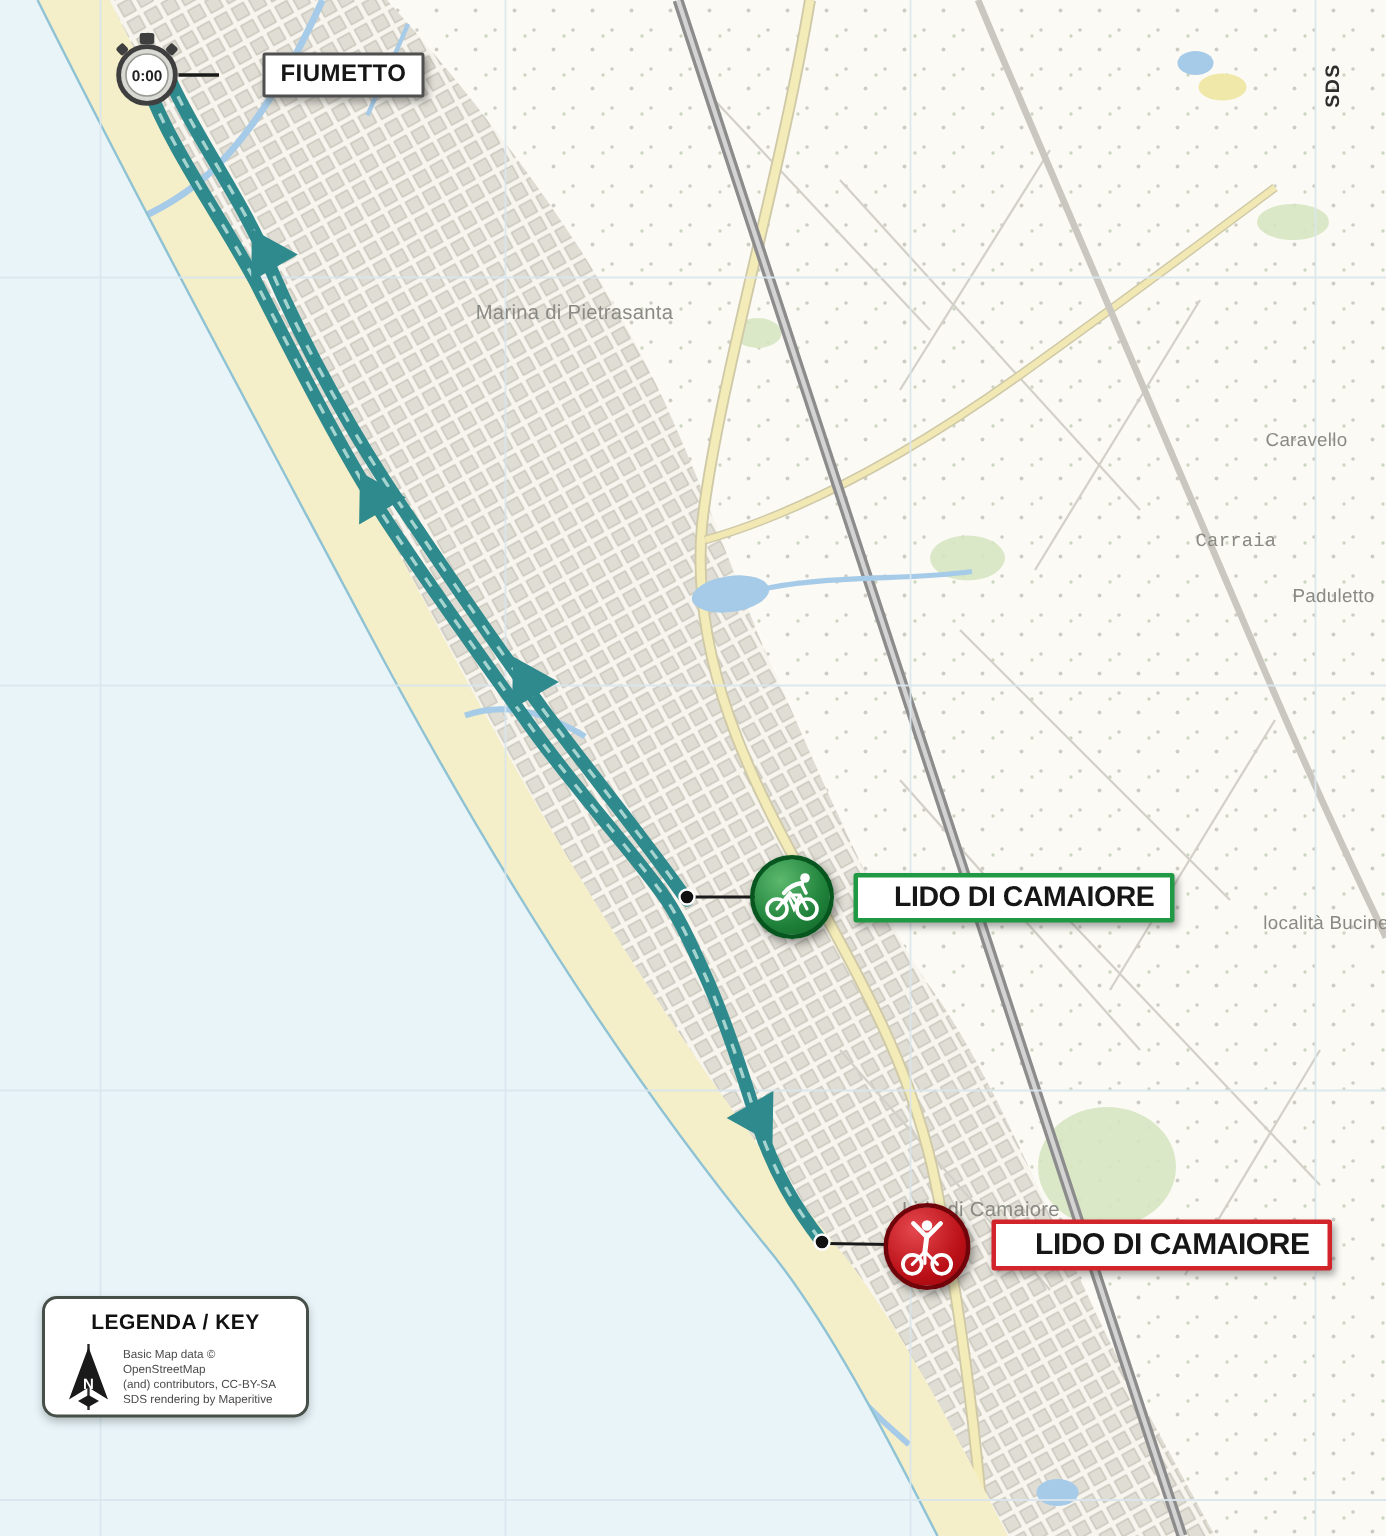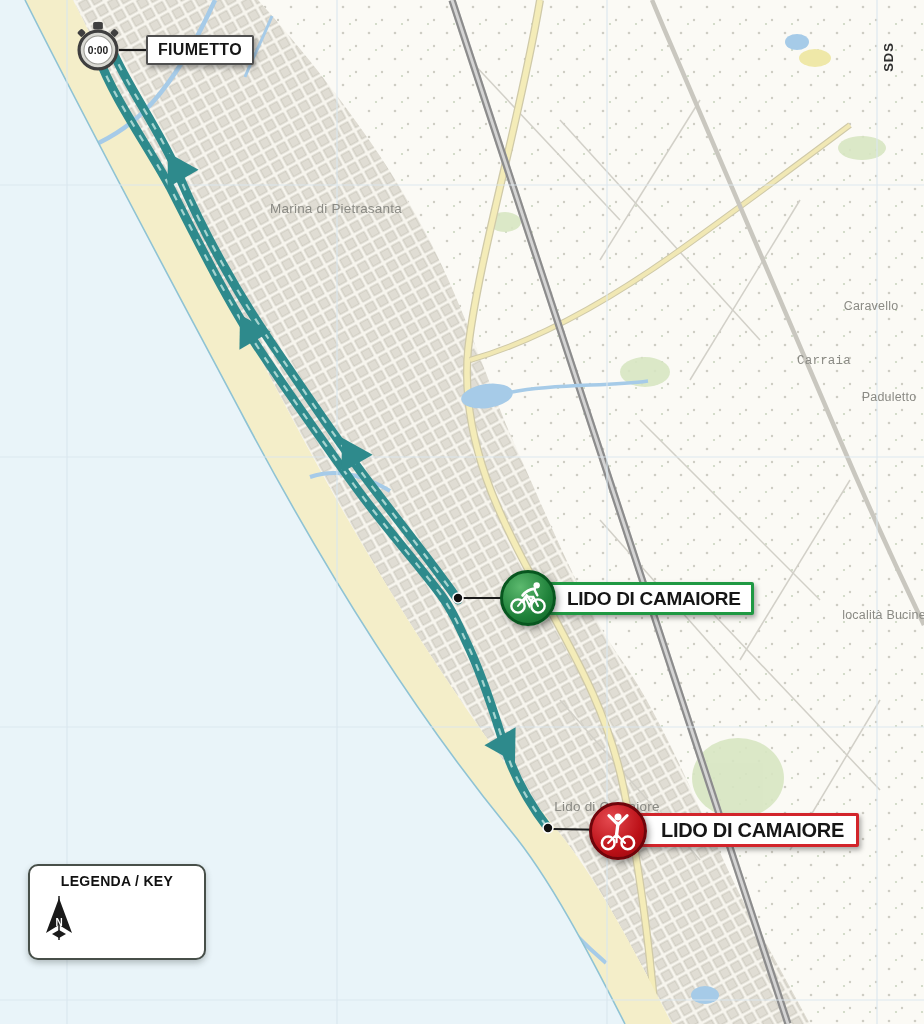--- a/index.html
+++ b/index.html
@@ -9,33 +9,33 @@
     font-family:"Liberation Sans",sans-serif;background:#fbfaf5;
   }
   .stage svg.map{position:absolute;left:0;top:0;}
   svg text{font-family:"Liberation Sans",sans-serif;}
 
   
   .plabel{
     position:absolute;transform:translate(-50%,-50%);
     color:#8a8a84;font-size:12.5px;white-space:nowrap;letter-spacing:.2px;
   }
-  .plabel.big{font-size:13.5px;}
+  .plabel.big{font-size:13.5px;margin-left:47px;}
 
   .sds{
     position:absolute;left:888px;top:57px;
     transform:translate(-50%,-50%) rotate(-90deg);
     font-size:13px;font-weight:bold;color:#2e2e2e;letter-spacing:1px;
   }
 
   .callout{
     position:absolute;background:#ffffff;display:flex;align-items:center;
     border:2px solid #4f4f4f;border-radius:2px;
     box-shadow:2px 3px 5px rgba(40,40,40,.40);
-    color:#161616;font-weight:bold;white-space:nowrap;z-index:4;
+    color:#161616;font-weight:bold;white-space:nowrap;z-index:4;margin-left:29px;
   }
   .callout.fiumetto{left:146px;top:35px;height:30px;padding:0 10px;font-size:16px;letter-spacing:.3px;}
   .callout.start{left:540px;top:582px;height:33px;padding:0 10px 0 24px;font-size:19px;letter-spacing:-.3px;border:3px solid #1f9943;}
   .callout.finish{left:632px;top:813px;height:34px;padding:0 12px 0 26px;font-size:20px;letter-spacing:-.3px;border:3px solid #d2242b;}
 
   .badge{
     position:absolute;border-radius:50%;z-index:5;
     box-shadow:2px 3px 6px rgba(30,30,30,.45);
     display:flex;align-items:center;justify-content:center;
   }
@@ -48,21 +48,21 @@
     left:589px;top:802px;width:58px;height:58px;
     background:radial-gradient(circle at 35% 28%,#e4494f,#bb1017 62%,#93070d);
     border:3px solid #6f050b;
   }
 
   
   .legend{
     position:absolute;left:28px;top:864px;width:178px;z-index:6;
     background:#ffffff;border:2.5px solid #474f49;border-radius:10px;
     box-shadow:0 3px 6px rgba(50,60,55,.30);
-    padding:7px 6px 17px 6px;
+    padding:7px 6px 2px 6px;
   }
   .legend .ltitle{text-align:center;font-weight:bold;font-size:14px;color:#111;letter-spacing:.3px;}
   .legend .row{display:flex;align-items:center;margin-top:6px;}
   .legend .row .ic{flex:0 0 46px;display:flex;justify-content:center;}
   .legend .split-txt{font-size:12.5px;line-height:13px;font-weight:bold;color:#111;}
   .legend .split-txt .it{font-style:italic;}
   .legend .attr-txt{font-size:7.8px;line-height:10px;color:#4a4a4a;}
 </style>
 </head>
 <body>
@@ -209,21 +209,21 @@
       <line x1="462" y1="598" x2="525" y2="598" stroke="#1a1a1a" stroke-width="2"></line>
       <line x1="552" y1="829" x2="614" y2="830" stroke="#1a1a1a" stroke-width="2"></line>
       <circle cx="458" cy="598" r="5" fill="#111" stroke="#fff" stroke-width="1.6"></circle>
       <circle cx="548" cy="828" r="5" fill="#111" stroke="#fff" stroke-width="1.6"></circle>
     </g>
 
     <use href="#stopwatch-g" transform="translate(98,50) scale(1.08)"></use>
   </svg>
 
   <div class="plabel big" style="left:336px;top:208px;">Marina di Pietrasanta</div>
-  <div class="plabel" style="left:871px;top:306px;text-align:center;">Caravello</div>
+  <div class="plabel" style="left:871px;top:293px;text-align:center;">Caravello</div>
   <div class="plabel" style="left:824px;top:361px;font-family:Liberation Mono, monospace;">Carraia</div>
   <div class="plabel" style="left:889px;top:397px;">Paduletto</div>
   <div class="plabel" style="left:884px;top:615px;">località Bucine</div>
   <div class="plabel big" style="left:607px;top:806px;">Lido di Camaiore</div>
 
   <div class="sds">SDS</div>
 
   <div class="callout fiumetto">
     <span>FIUMETTO</span>
   </div>
@@ -265,16 +265,21 @@
     <div class="ltitle">LEGENDA / KEY</div>
     <div class="row">
       <div class="ic">
         <svg width="32" height="46" viewBox="-16 -23 32 46">
           <line x1="0" y1="-22" x2="0" y2="22" stroke="#2b2b2b" stroke-width="1.6"></line>
           <path d="M0,-20 L-13,15 L0,7 L13,15 Z" fill="#1a1a1a"></path>
           <path d="M-7,16 L0,12 L7,16 L0,20 Z" fill="#1a1a1a"></path>
           <text y="8" text-anchor="middle" font-size="10" font-weight="bold" fill="#ffffff">N</text>
         </svg>
       </div>
+      <div class="attr-txt">
+        <div>Basic Map data © OpenStreetMap</div>
+        <div>(and) contributors, CC-BY-SA</div>
+        <div>SDS rendering by Maperitive</div>
+      </div>
     </div>
   </div>
 
 </div>
 
 </body></html>

